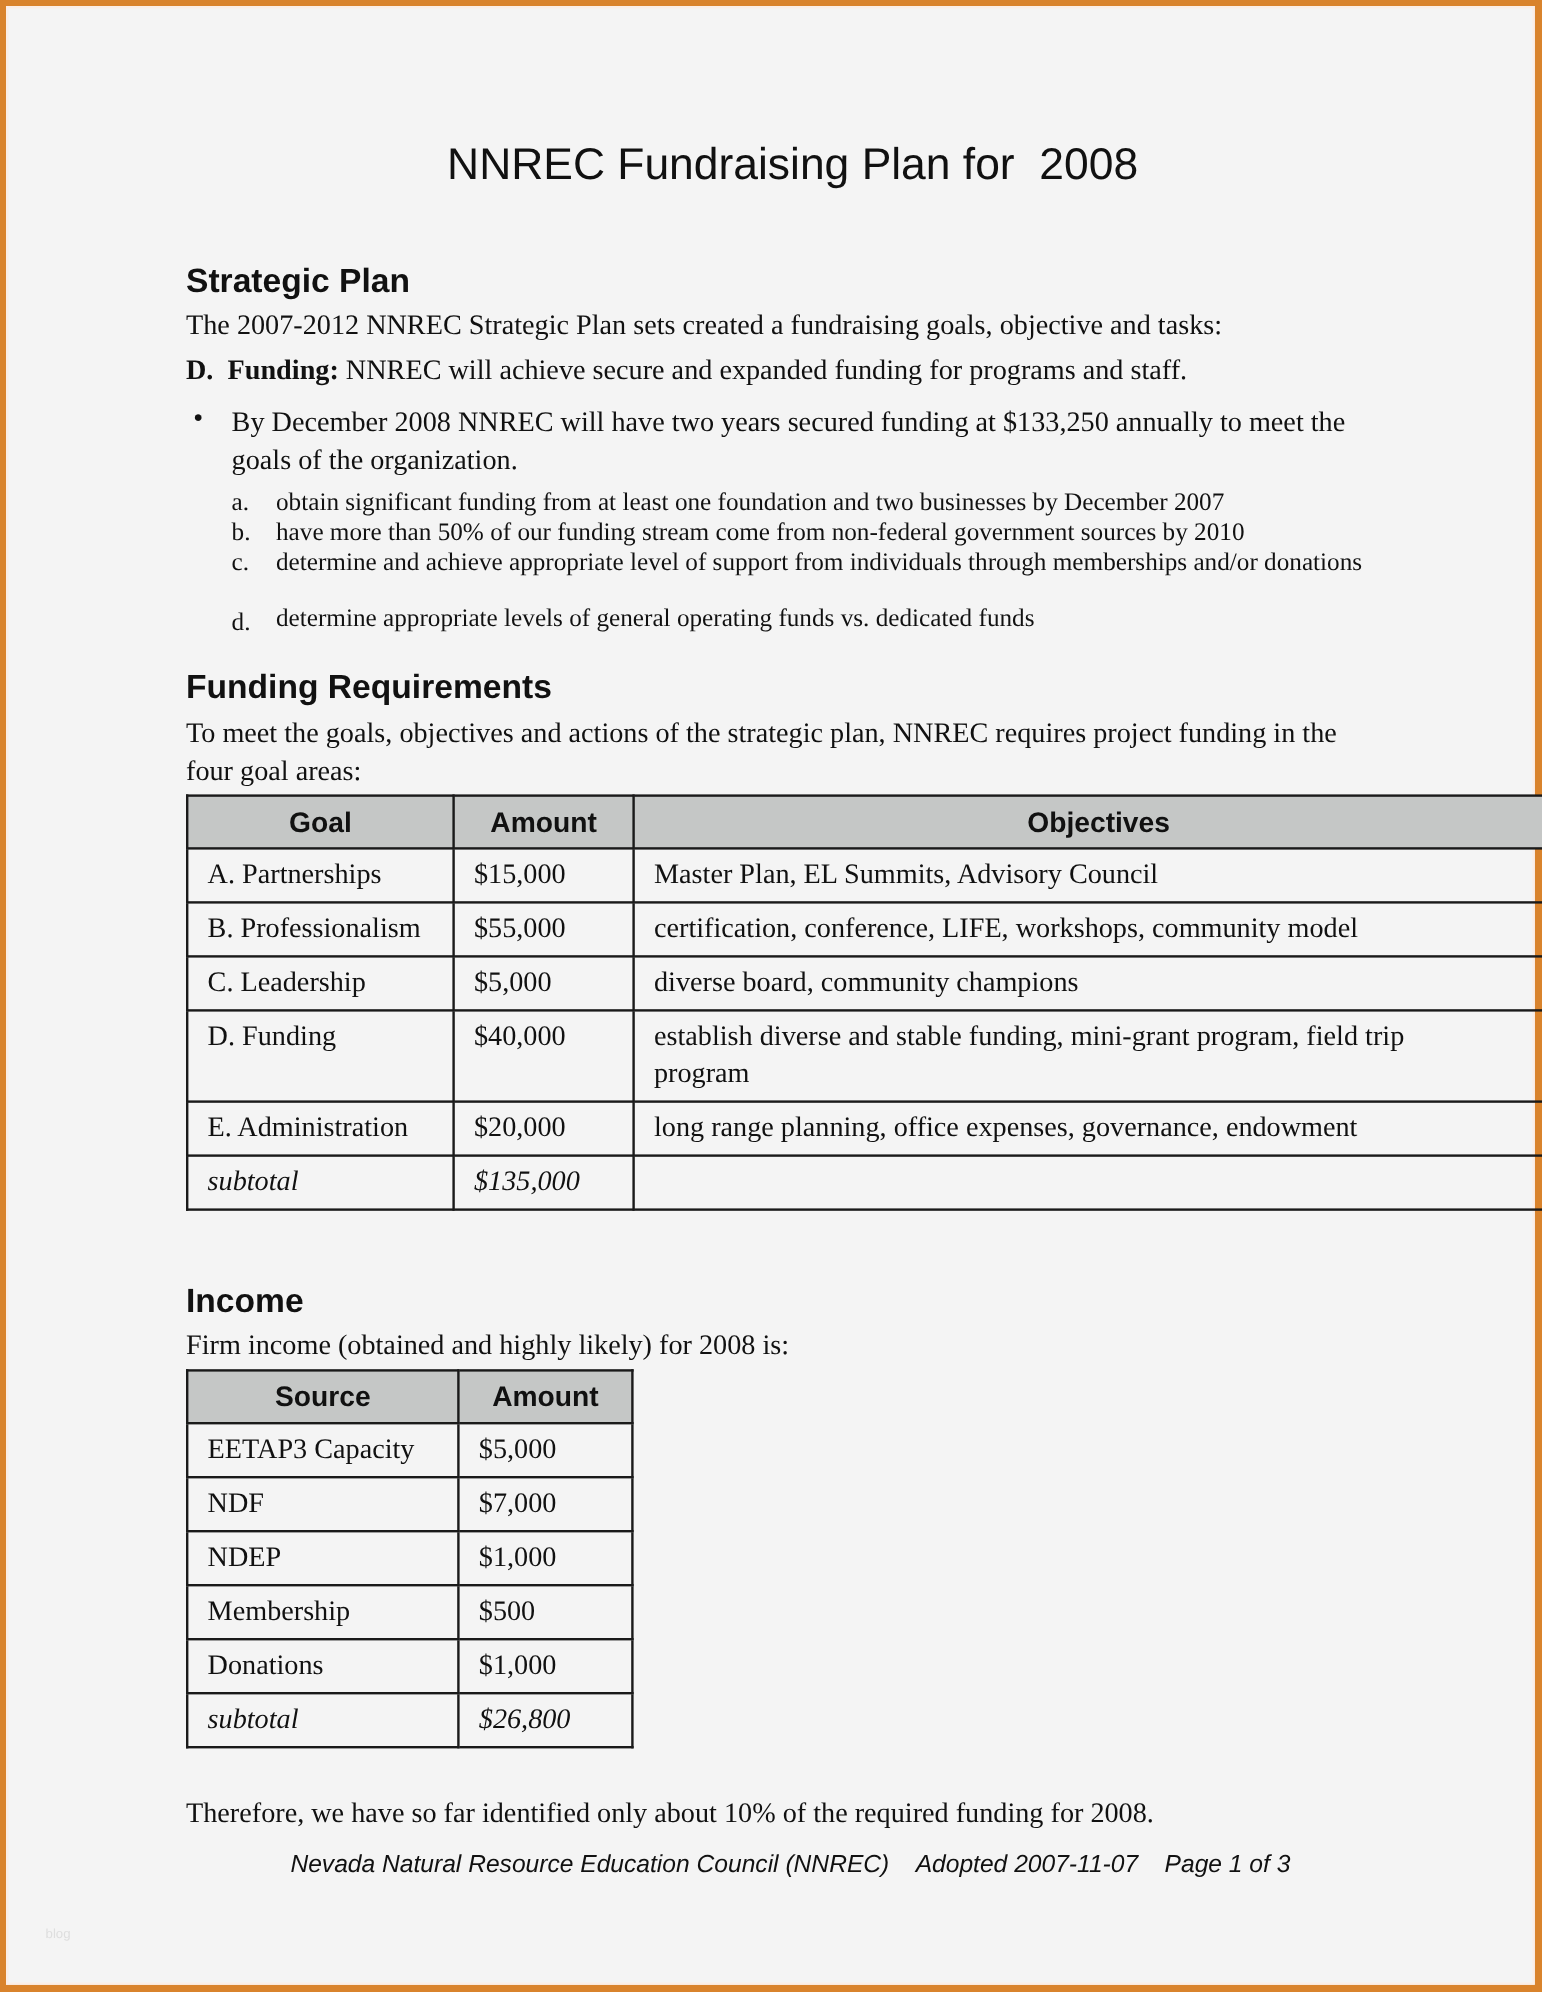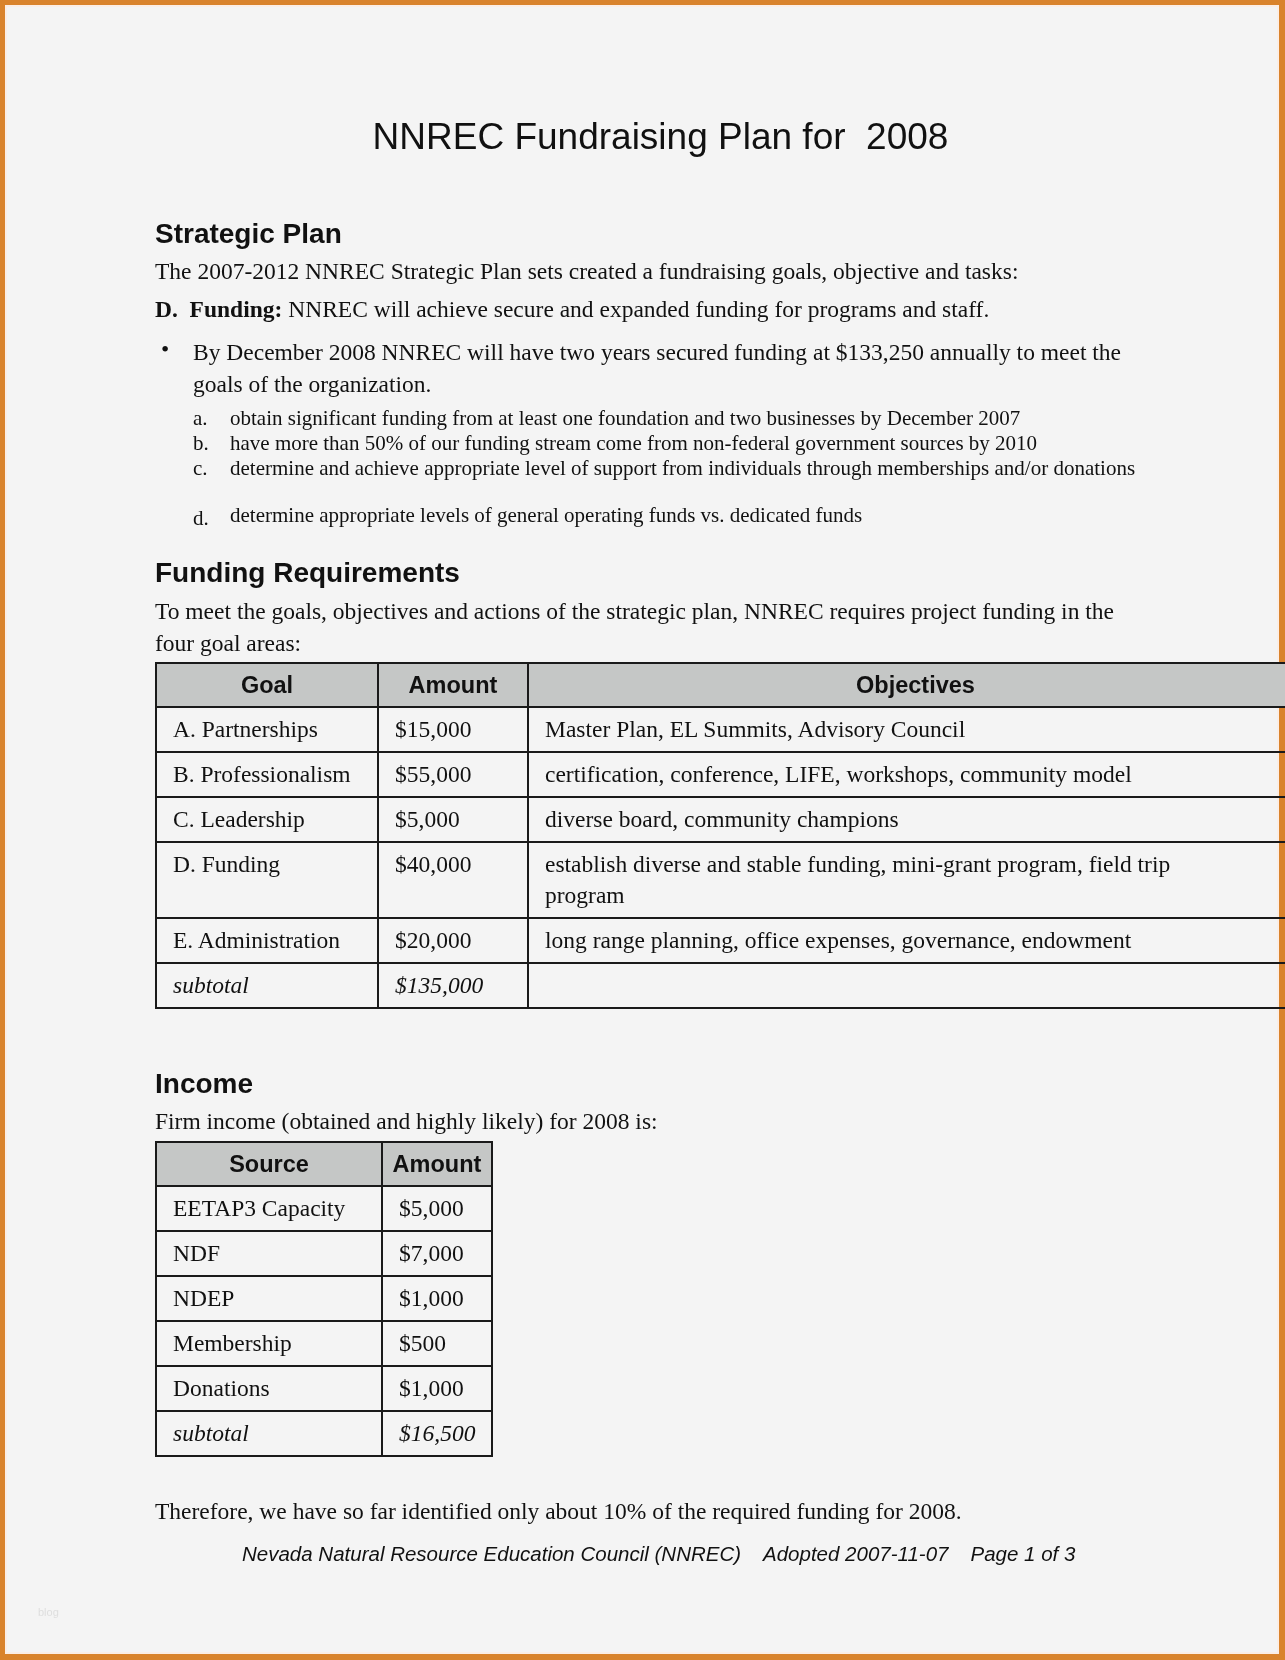--- a/index.html
+++ b/index.html
@@ -120,21 +120,21 @@
     <td class="ital">subtotal</td>
     <td class="num ital">$135,000</td>
     <td></td>
   </tr>
 </tbody>
   </table>
 
 <div class="abs sans h2" style="top:1068px;">Income</div>
 <div class="abs serif body-text" style="top:1105px;text-align:right;">Firm income (obtained and highly likely) for 2008 is:</div>
 
-<table class="grid" style="left:155px; top:1141px; width:338px;">
+<table class="grid" style="left:155px; top:1141px; width:373px;">
   <colgroup>
       <col style="width:226px">
       <col>
     </colgroup>
   <tbody>
       <tr style="height:44px;">
     <th>Source</th>
     <th>Amount</th>
   </tr>
   <tr>
@@ -152,21 +152,21 @@
   <tr>
     <td>Membership</td>
     <td class="num">$500</td>
   </tr>
   <tr>
     <td>Donations</td>
     <td class="num">$1,000</td>
   </tr>
   <tr>
     <td class="ital">subtotal</td>
-    <td class="num ital">$16,500</td>
+    <td class="num ital">$26,800</td>
   </tr>
 </tbody>
   </table>
 
 <div class="abs serif body-text" style="top:1495px;">Therefore, we have so far identified only about 10% of the required funding for 2008.</div>
 
 <div class="abs sans footer">
   <span>Nevada Natural Resource Education Council (NNREC)</span><span>Adopted 2007-11-07</span><span style="margin-right:0;">Page 1 of 3</span>
 </div>
 

